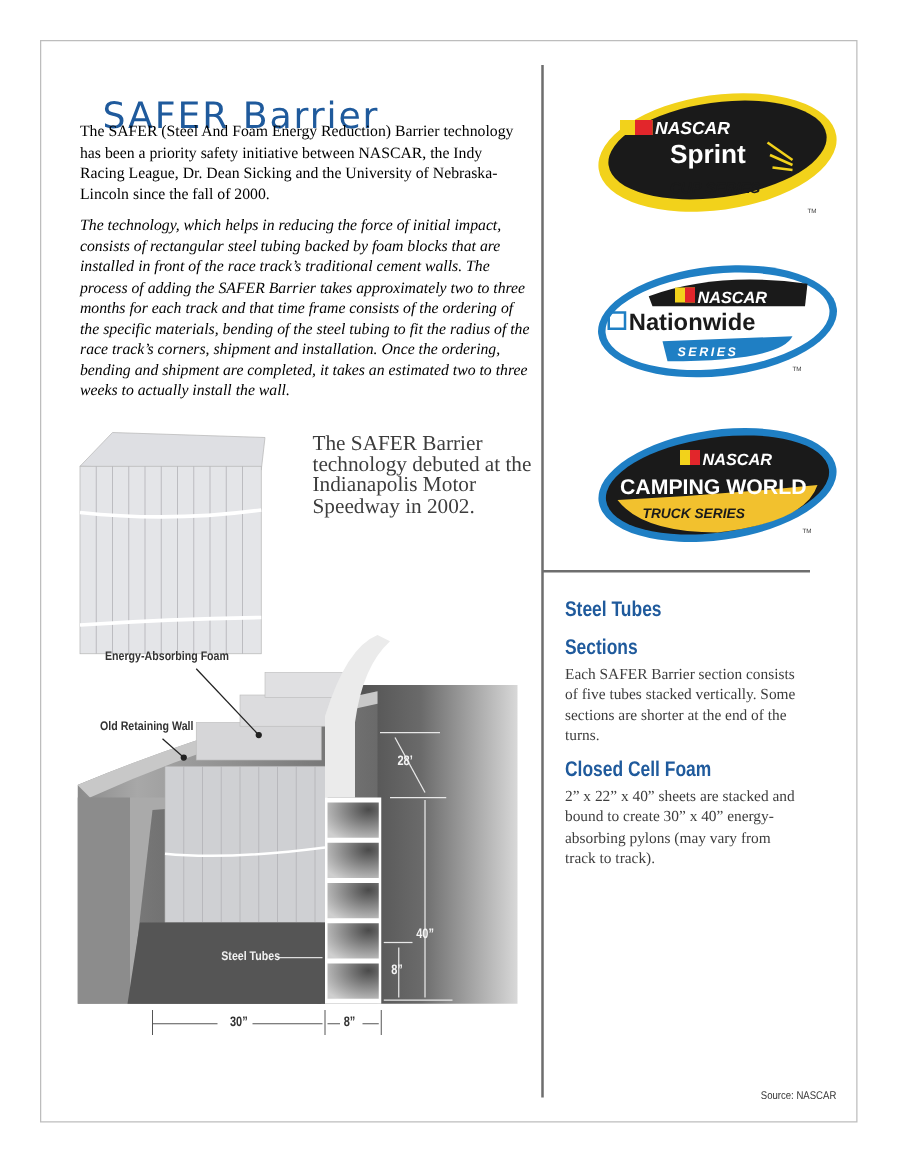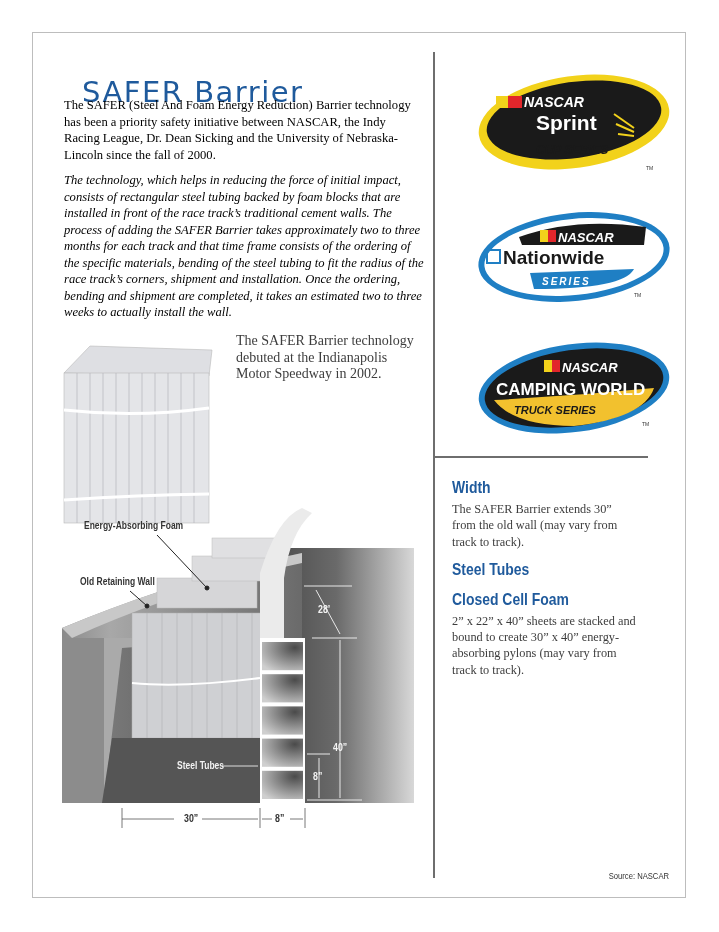--- a/index.html
+++ b/index.html
@@ -5,21 +5,21 @@
   html, body { margin:0; padding:0; background:#ffffff; }
   body { width:719px; height:932px; position:relative; overflow:hidden; font-family:"Liberation Serif", serif; color:#3a3a3a; }
   .frame { position:absolute; left:32px; top:32px; width:654px; height:866px; border:1px solid #bdbdbd; box-sizing:border-box; }
   .vdivider { position:absolute; left:433px; top:52px; width:2px; height:826px; background:#6e6e6e; }
   .hrule { position:absolute; left:434px; top:456px; width:214px; height:2px; background:#6e6e6e; }
 
   .title { position:absolute; left:66px; top:60px; margin:16px; font-family:"DejaVu Sans", sans-serif; font-weight:normal; font-size:29px; letter-spacing:1.5px; color:#1f5a9c; line-height:32px; }
   .intro { position:absolute; left:64px; width:360px; font-size:12.6px; line-height:16.5px; color:#000000; margin:0; }
   .p1 { top:97px; }
   .p2 { top:172px;font-style:italic; }
-  .callout { position:absolute; left:234px; top:331px; width:180px; font-size:14px; line-height:16.5px; color:#3d3d3d; margin:2px; }
+  .callout { position:absolute; left:234px; top:331px; width:180px; font-size:17px; line-height:16.5px; color:#3d3d3d; margin:16px; }
 
   .diagram { position:absolute; left:62px; top:338px; width:370px; height:545px; }
   .lbl { position:absolute; font-family:"Liberation Sans", sans-serif; font-size:10px; font-weight:bold; color:#333; transform:scaleX(0.85); transform-origin:left center; white-space:nowrap; }
   .lbl.light { color:#f2f2f2; }
   .dim { position:absolute; font-family:"Liberation Sans", sans-serif; font-size:11px; font-weight:bold; color:#f4f4f4; transform:scaleX(0.8); transform-origin:left center; }
   .dim.dark { color:#333; }
 
   .logo { position:absolute; left:474px; width:200px; height:110px; }
   .logo-sprint { top:70px; }
   .logo-nation { top:205px; }
@@ -212,25 +212,25 @@
       </g>
     <text x="88" y="34" font-family="Liberation Sans, sans-serif" font-weight="bold" font-style="italic" font-size="13" fill="#ffffff">NASCAR</text>
     <text x="22" y="57" font-family="Liberation Sans, sans-serif" font-weight="bold" font-size="17" fill="#ffffff">CAMPING WORLD</text>
     <text x="40" y="76" font-family="Liberation Sans, sans-serif" font-weight="bold" font-style="italic" font-size="11" fill="#1a1a1a">TRUCK SERIES</text>
     <text x="168" y="88" class="tm">TM</text>
   </svg>
 </div>
 
 <div class="specs">
   <div class="spec">
-    <h3>Width</h3>
-    <p>The SAFER Barrier extends 30” from the old wall (may vary from track to track).</p>
+    <h3>Steel Tubes</h3>
   </div>
   <div class="spec">
-    <h3>Steel Tubes</h3>
+    <h3>Sections</h3>
+    <p>Each SAFER Barrier section consists of five tubes stacked vertically. Some sections are shorter at the end of the turns.</p>
   </div>
   <div class="spec">
     <h3>Closed Cell Foam</h3>
     <p>2” x 22” x 40” sheets are stacked and bound to create 30” x 40” energy-absorbing pylons (may vary from track to track).</p>
   </div>
 </div>
 
 <div class="source">Source: NASCAR</div>
 
 </body></html>

